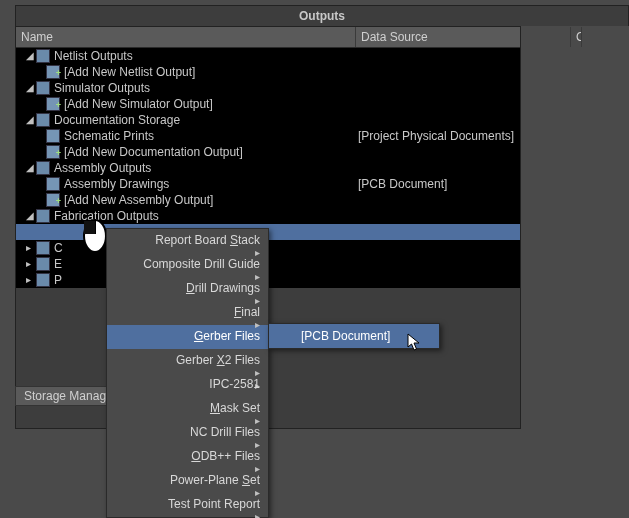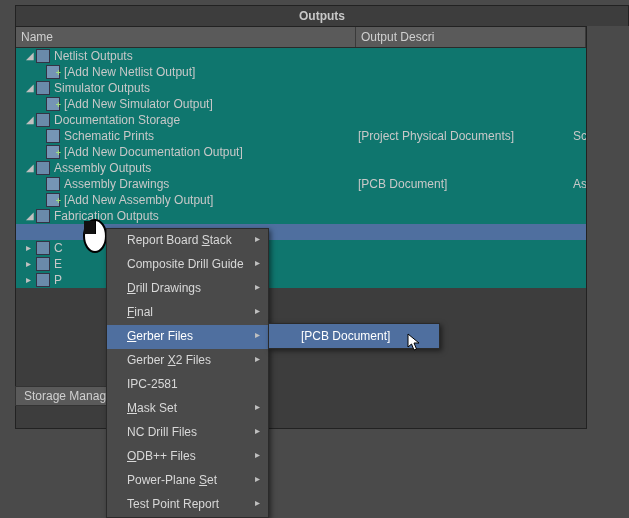--- a/index.html
+++ b/index.html
@@ -1,19 +1,19 @@
 <!DOCTYPE html>
 <html><head>
 <meta charset="utf-8">
 <style>
   * { box-sizing: border-box; margin: 0; padding: 0; font-family: "Segoe UI", Tahoma, sans-serif; font-size: 12px; }
   html, body { width: 629px; height: 518px; overflow: hidden; background: #4a4a4a; }
   .outer { padding: 5px 0 0 15px; width: 629px; height: 518px; position: relative; border-radius: 24px; }
   .panel-title { background: #3d3d3d; color: #c8c8c8; font-weight: bold; text-align: center; padding: 3px 0; width: 614px; border: 1px solid #222; border-bottom: none; }
-  .grid { background: #0f766e; width: 572px; border: 1px solid #222; }
+  .grid { background: #000000; width: 506px; border: 1px solid #222; }
   .header-row { display: flex; background: #5a5a5a; border-bottom: 1px solid #2a2a2a; }
   .header-cell { color: #d0d0d0; padding: 3px 5px; border-right: 1px solid #3a3a3a; overflow: hidden; white-space: nowrap; }
   .col-name { width: 340px; flex: none; }
   .col-ds { width: 215px; flex: none; }
   .col-desc { flex: 1; }
   .body { }
   .row { display: flex; height: 16px; line-height: 16px; color: #c8c8c8; white-space: nowrap; overflow: hidden; }
   .row.highlight { background: #4f6f9f; }
   .cell { padding: 0 2px; overflow: hidden; }
   .name-cell { width: 340px; flex: none; display: flex; align-items: center; }
@@ -23,40 +23,41 @@
   .indent1 { padding-left: 30px; }
   .chev { display: inline-block; width: 10px; color: #c0c0c0; font-size: 10px; }
   .ic { display: inline-block; width: 14px; height: 14px; background: #6a8aaa; border: 1px solid #334; margin-right: 4px; flex: none; position: relative; }
   .ic.cat { background: #6a8aaa; }
   .ic.doc { background: #7595b5; }
   .ic.plus::after { content: "+"; position: absolute; right: -2px; bottom: -3px; color: #9fdf7f; font-size: 9px; font-weight: bold; }
   .filler { height: 140px; background: #3d3d3d; }
   .storage-btn { position: absolute; left: 15px; top: 368px; background: #5a5a5a; color: #d0d0d0; border: 1px solid #333; padding: 2px 8px; margin-top: 18px; }
   
   .ctx { position: absolute; left: 106px; top: 228px; width: 163px; background: #4a4a4a; border: 1px solid #2a2a2a; box-shadow: 2px 2px 5px rgba(0,0,0,0.5); }
-  .ctx-item { display: flex; align-items: flex-start; justify-content: space-between; padding: 4px 8px 4px 20px; color: #d8d8d8; height: 24px; }
+  .ctx-item { display: flex; align-items: flex-end; justify-content: space-between; padding: 4px 8px 4px 20px; color: #d8d8d8; height: 24px; flex-direction: column; }
   .ctx-item.sel { background: #4f6f9f; color: #fff; gap: 37px; }
   .ctx-item .lbl u { text-decoration: underline; }
   .ctx-arrow { font-size: 10px; color: #c0c0c0; }
   .sub { position: absolute; left: 268px; top: 323px; width: 172px; background: #4a4a4a; border: 1px solid #2a2a2a; box-shadow: 2px 2px 5px rgba(0,0,0,0.5); }
   .sub-item { padding: 4px 10px 4px 32px; color: #d8d8d8; height: 24px; line-height: 16px; }
   .sub-item.sel { background: #4f6f9f; color: #fff; }
   .cursor { position: absolute; left: 407px; top: 333px; pointer-events: none; }
   .cursor svg { width: 16px; height: 20px; }
   
   .tip-icon { position: absolute; left: 80px; top: 218px; width: 30px; height: 36px; }
 </style>
 </head>
 <body>
 
 <div class="outer">
   <div class="panel-title">Outputs</div>
   <div class="grid">
     <div class="header-row">
       <div class="header-cell col-name">Name</div>
+      <div class="header-cell col-ds">Data Source</div>
       <div class="header-cell col-desc">Output Descri</div>
     </div>
     <div class="body">
 
       <div class="row">
         <div class="cell name-cell indent0">
           <span class="chev">◢</span>
           <span class="ic cat"></span>
           <span>Netlist Outputs</span>
         </div>

